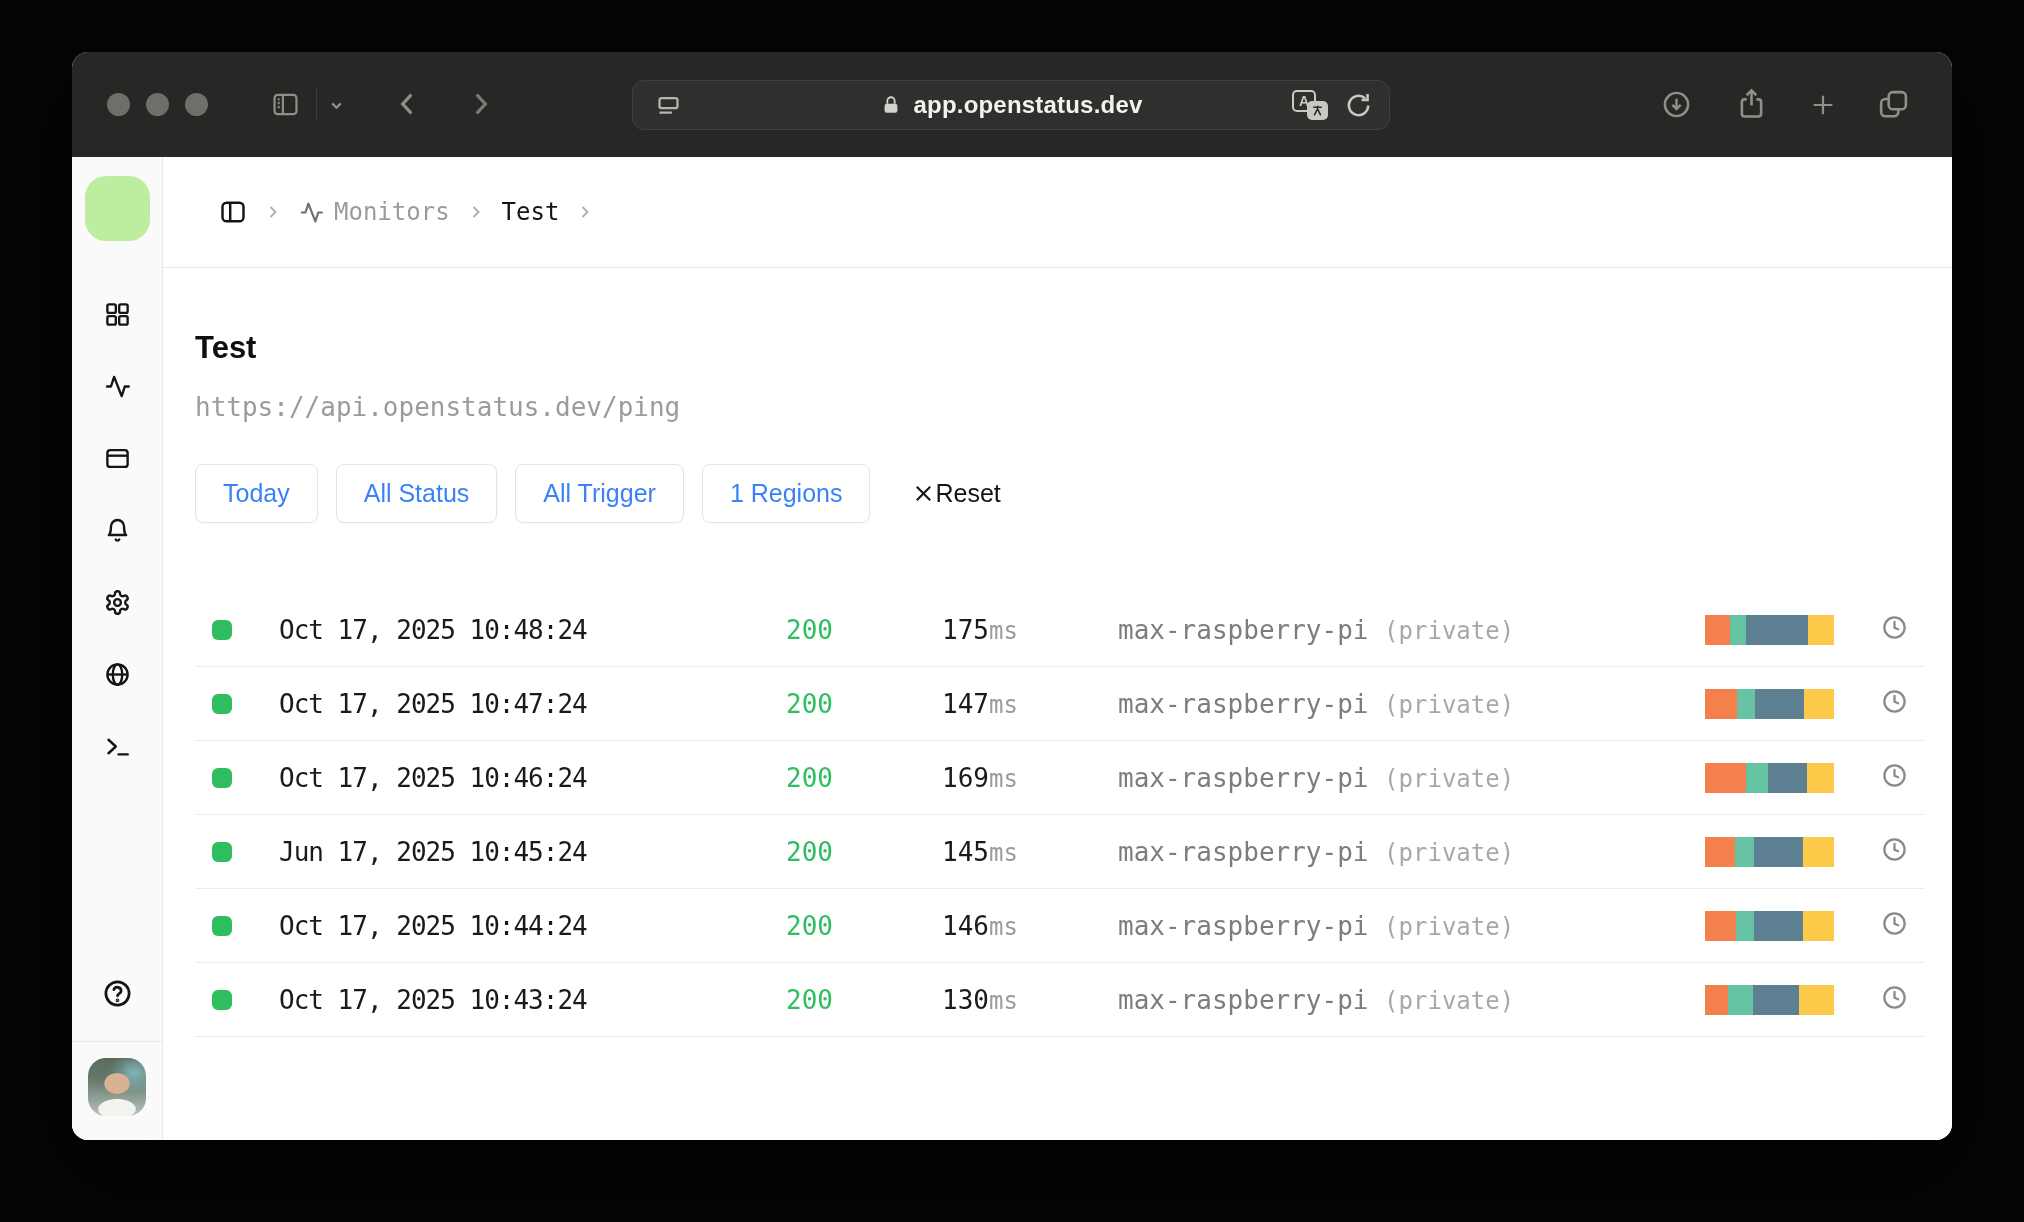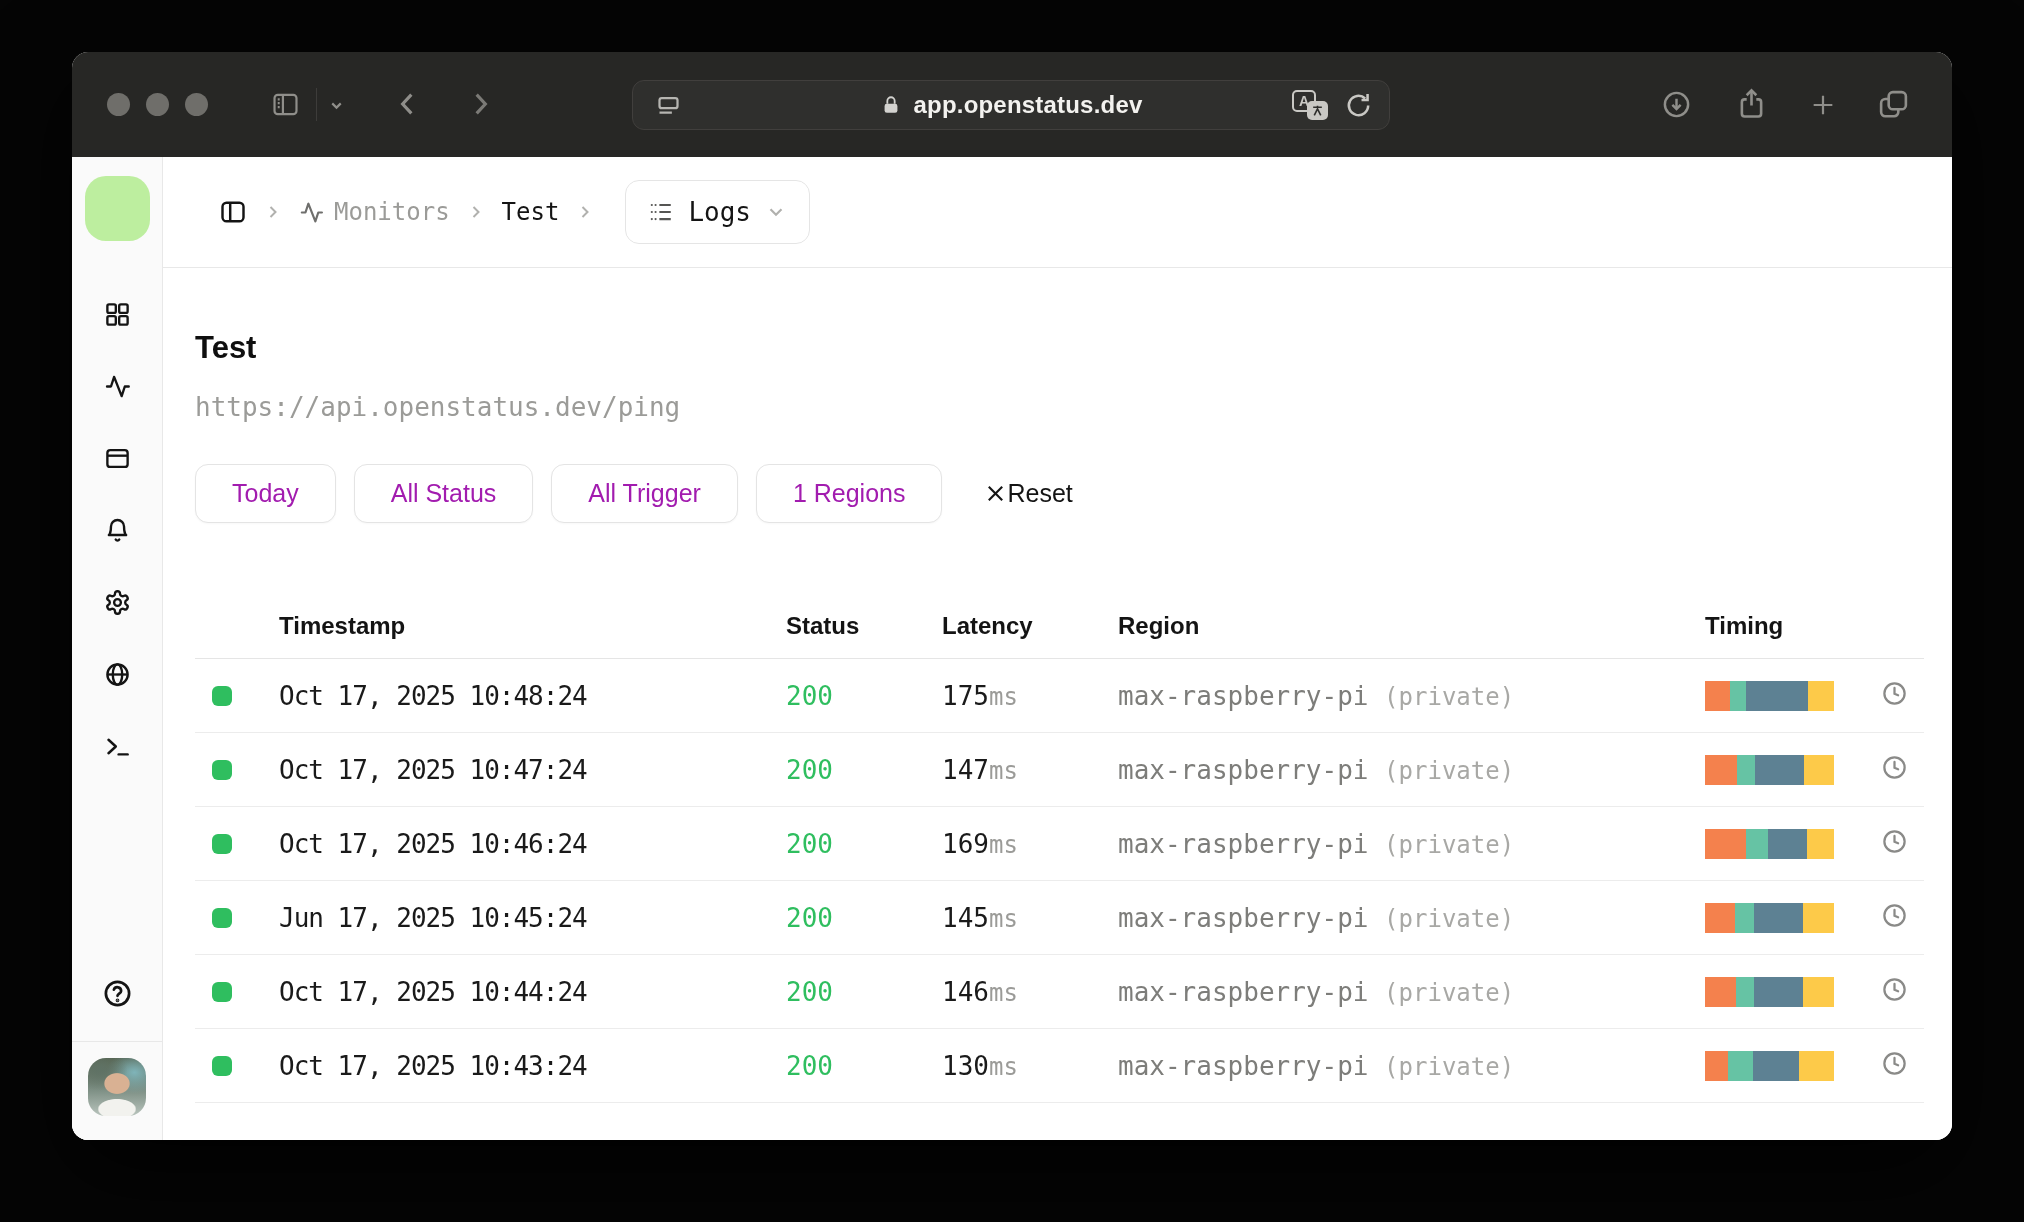--- a/index.html
+++ b/index.html
@@ -73,22 +73,22 @@
   .zap { color:#3f3f3d; margin-left:42px; }
   .dots { display:flex; gap:7px; margin-left:48px; }
   .dots i { width:6px; height:6px; border-radius:50%; background:#141414; }
 
   
   .content { flex:1; padding:62px 28px 0 32px; min-height:0; }
   .page-title { font-size:31px; font-weight:700; color:#0f0f0f; }
   .endpoint { margin-top:26px; font-family:"DejaVu Sans Mono", monospace; font-size:26px; color:#9b9b98; }
 
   .filters { margin-top:42px; display:flex; align-items:center; }
-  .filter-btn { height:59px; padding:0 36px; border:1px solid #e4e4e4; border-radius:13px;
-                background:#fff; font-size:25px; font-weight:500; color:#a21caf;
+  .filter-btn { height:59px; padding:0 27px; border:1px solid #e4e4e4; border-radius:8px;
+                background:#fff; font-size:25px; font-weight:500; color:#3b82f6;
                 display:flex; align-items:center; margin-right:18px;
                 box-shadow:0 1px 2px rgba(0,0,0,.03); }
   .reset { display:flex; align-items:center; margin-left:24px; color:#141414;
            font-size:25px; font-weight:500; }
 
   
   .logtable { margin-top:70px; }
   .lt-grid { display:grid; grid-template-columns:84px 507px 156px 176px 587px 164px 1fr;
              align-items:center; }
   .lt-head { height:66px; border-bottom:1px solid #e5e5e5; }
@@ -300,37 +300,20 @@
               </svg>
           </span>
           <span class="crumb dark">
             <span>Test</span>
           </span>
           <span class="crumb-sep">
             <svg width="20" height="20" viewBox="0 0 24 24" fill="none" stroke="currentColor" stroke-width="2.4">
                 <polyline points="9 6 15 12 9 18"></polyline>
               </svg>
           </span>
-          <button class="logs-btn">
-            <svg width="26" height="26" viewBox="0 0 24 24" fill="none" stroke="#555553" stroke-width="2">
-              <circle cx="3.5" cy="5.5" r="1" fill="#555553" stroke="none"></circle>
-                <circle cx="7" cy="5.5" r="1" fill="#555553" stroke="none"></circle>
-                <line x1="10.5" y1="5.5" x2="21" y2="5.5"></line>
-              <circle cx="3.5" cy="12" r="1" fill="#555553" stroke="none"></circle>
-                <circle cx="7" cy="12" r="1" fill="#555553" stroke="none"></circle>
-                <line x1="10.5" y1="12" x2="21" y2="12"></line>
-              <circle cx="3.5" cy="18.5" r="1" fill="#555553" stroke="none"></circle>
-                <circle cx="7" cy="18.5" r="1" fill="#555553" stroke="none"></circle>
-                <line x1="10.5" y1="18.5" x2="21" y2="18.5"></line>
-            </svg>
-            <span class="lbl">Logs</span>
-            <svg width="22" height="22" viewBox="0 0 24 24" fill="none" stroke="#b1b1ae" stroke-width="2.4">
-              <polyline points="6 9 12 15 18 9"></polyline>
-            </svg>
-          </button>
 
         </header>
 
         <div class="content">
           <h1 class="page-title">Test</h1>
           <div class="endpoint">https://api.openstatus.dev/ping</div>
 
           <div class="filters">
             <button class="filter-btn">Today</button>
             <button class="filter-btn">All Status</button>
@@ -339,29 +322,20 @@
             <span class="reset">
               <svg width="23" height="23" viewBox="0 0 24 24" fill="none" stroke="currentColor" stroke-width="2.2">
                 <line x1="5" y1="5" x2="19" y2="19"></line>
                   <line x1="19" y1="5" x2="5" y2="19"></line>
               </svg>
               <span>Reset</span>
             </span>
           </div>
 
           <div class="logtable">
-            <div class="lt-grid lt-head">
-              <span></span>
-              <span class="th">Timestamp</span>
-              <span class="th">Status</span>
-              <span class="th">Latency</span>
-              <span class="th">Region</span>
-              <span class="th">Timing</span>
-              <span></span>
-            </div>
             <div id="log-rows">
                 <div class="lt-grid log-row">
                   <span class="cell-ind">
                     <span class="ind" style="background: rgb(47, 190, 95);"></span>
                   </span>
                   <span class="c-ts">Oct 17, 2025 10:48:24</span>
                   <span class="c-status" style="color: rgb(47, 190, 95);">200</span>
                   <span class="c-latency"><span>175</span><span class="unit">ms</span></span>
                   <span class="c-region"><span>max-raspberry-pi </span><span class="note">(private)</span></span>
                   <span>

